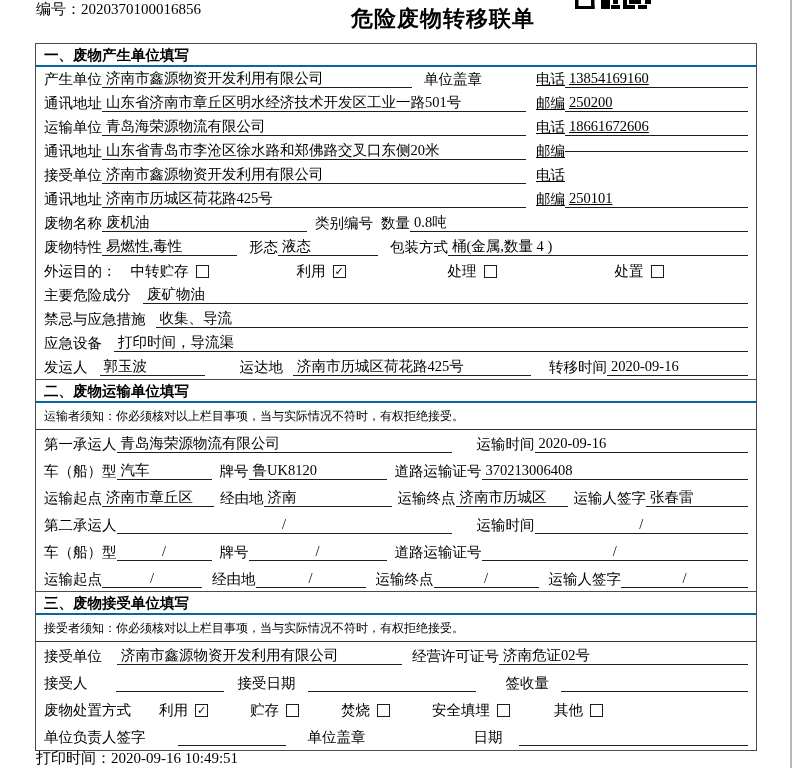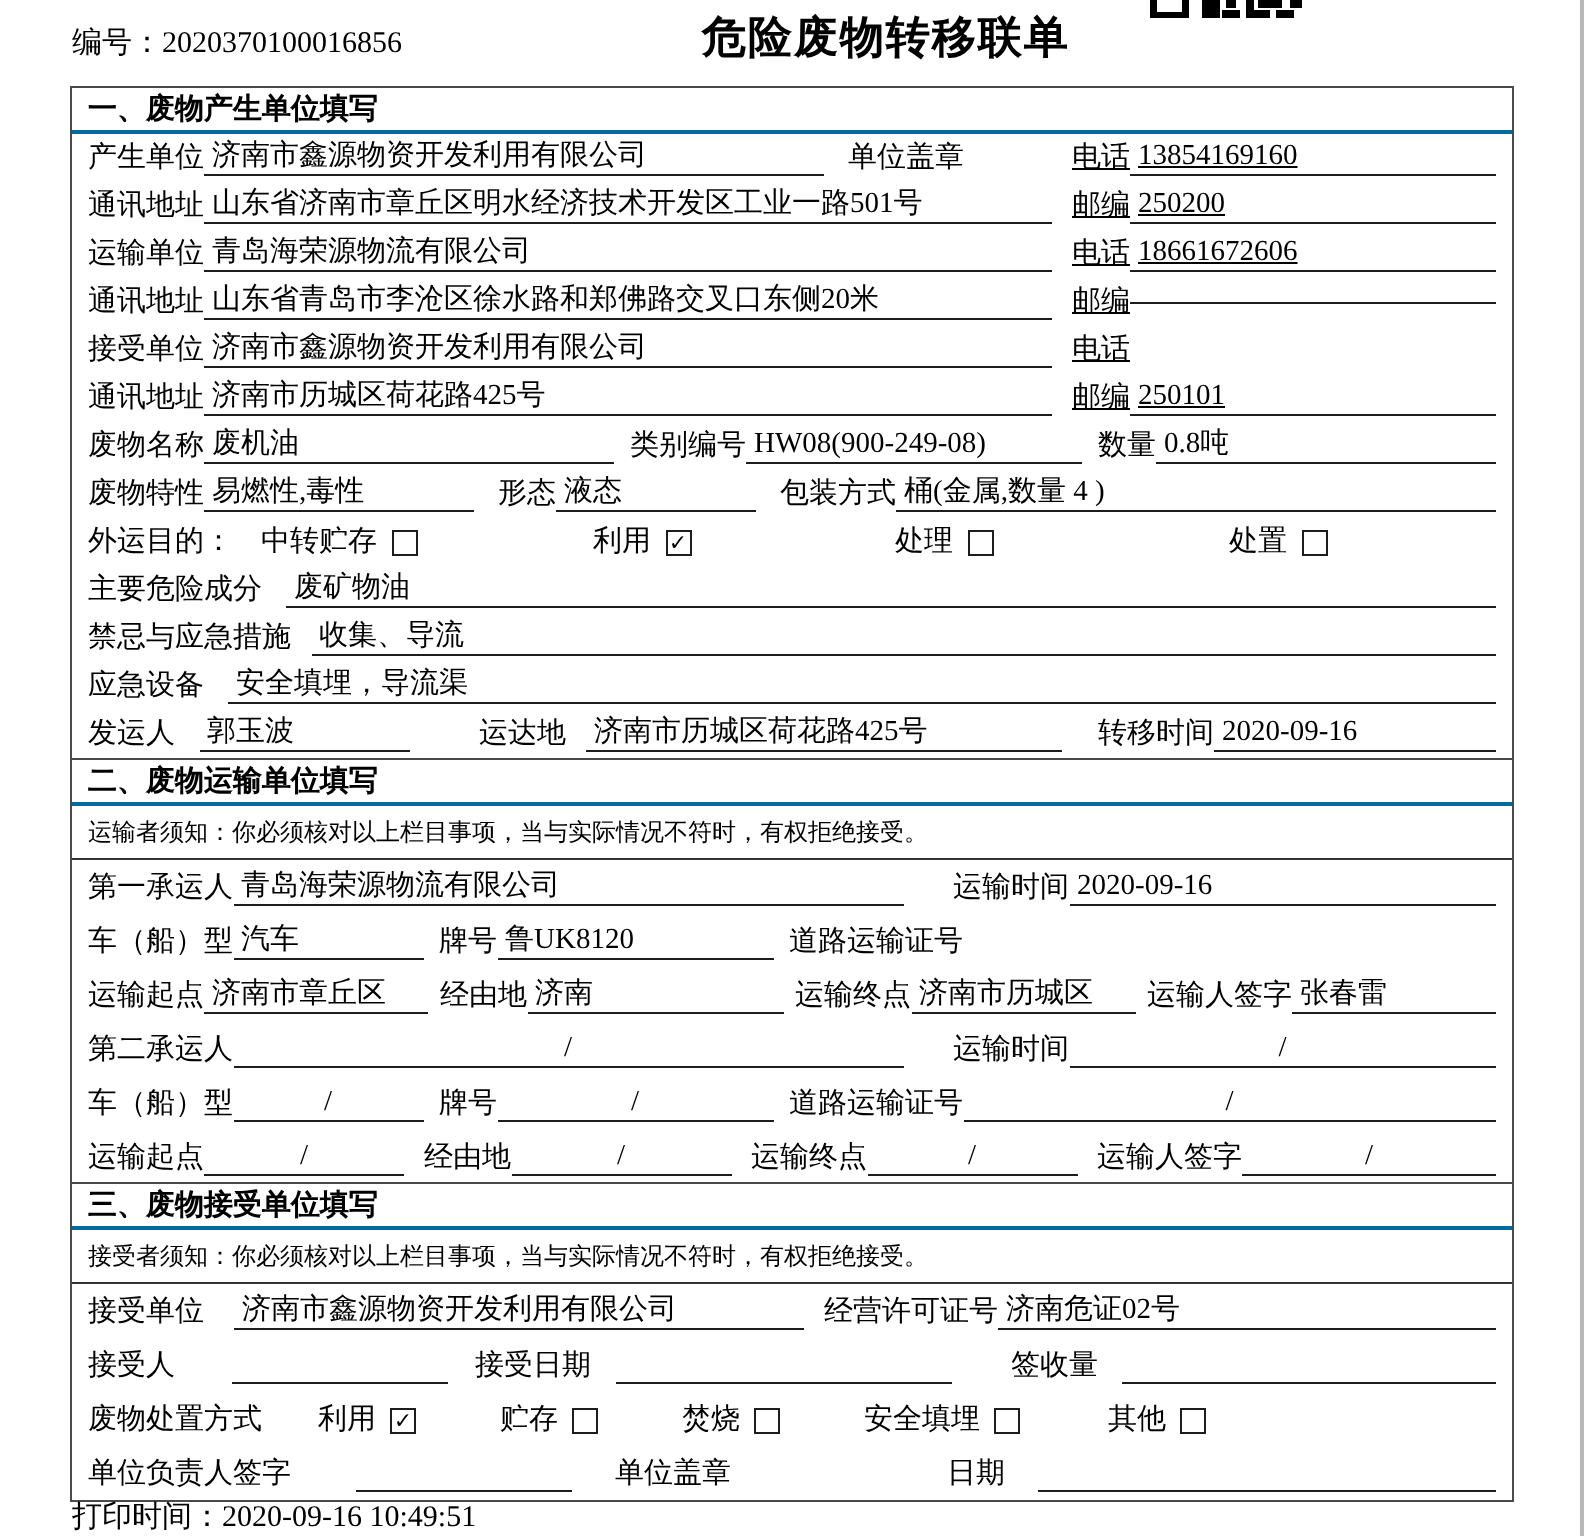--- a/index.html
+++ b/index.html
@@ -2,21 +2,21 @@
 <html><head>
 <meta charset="utf-8">
 <style>
   html,body { margin:0; padding:0; }
   body {
     width:796px; height:768px; background:#ffffff; color:#000;
     font-family:"Liberation Serif","DejaVu Serif",serif;
     font-size:14.5px; position:relative; overflow:hidden;
   }
   
-  .doc-number { position:absolute; left:36px; top:12px; font-size:15px; white-space:nowrap; }
+  .doc-number { position:absolute; left:36px; top:0; font-size:15px; white-space:nowrap; }
   .doc-title  { position:absolute; left:90px; right:0; top:4px; text-align:center;
                 font-size:22px; font-weight:bold; letter-spacing:1px; }
   .qr-frag { position:absolute; left:575px; top:0; width:80px; height:10px; }
   .page-edge { position:absolute; left:790px; top:0; width:2px; height:768px; background:#b8b8b8; }
 
   
   .doc { position:absolute; left:35px; top:43px; width:722px; }
   .section { border:1.5px solid #4a4a4a; background:#fff; box-sizing:border-box; }
   .section + .section { margin-top:-1.5px; }
   .sec-header {
@@ -135,21 +135,20 @@
       <div class="rightcol">
         <span class="lbl">邮编</span>
         <span class="val grow">250101</span>
       </div>
     </div>
 
     <div class="row">
       <span class="lbl">废物名称</span>
       <span class="val" style="width:205px">废机油</span>
       <span class="lbl" style="margin-left:8px">类别编号</span>
-      <span class="val" style="width:168px">HW08(900-249-08)</span>
       <span class="lbl" style="margin-left:8px">数量</span>
       <span class="val grow">0.8吨</span>
     </div>
 
     <div class="row">
       <span class="lbl">废物特性</span>
       <span class="val" style="width:135px">易燃性,毒性</span>
       <span class="lbl" style="margin-left:12px">形态</span>
       <span class="val" style="width:100px">液态</span>
       <span class="lbl" style="margin-left:12px">包装方式</span>
@@ -181,21 +180,21 @@
       <span class="val grow" style="margin-left:12px">废矿物油</span>
     </div>
 
     <div class="row">
       <span class="lbl">禁忌与应急措施</span>
       <span class="val grow" style="margin-left:10px">收集、导流</span>
     </div>
 
     <div class="row">
       <span class="lbl">应急设备</span>
-      <span class="val grow" style="margin-left:12px">安全填埋，导流渠</span>
+      <span class="val grow" style="margin-left:12px">打印时间，导流渠</span>
     </div>
 
     <div class="row">
       <span class="lbl">发运人</span>
       <span class="val" style="width:105px; margin-left:12px">郭玉波</span>
       <span class="lbl" style="margin-left:35px">运达地</span>
       <span class="val" style="width:238px; margin-left:10px">济南市历城区荷花路425号</span>
       <span class="lbl" style="margin-left:18px">转移时间</span>
       <span class="val grow">2020-09-16</span>
     </div>
@@ -211,20 +210,21 @@
       <span class="lbl" style="margin-left:25px">运输时间</span>
       <span class="val grow">2020-09-16</span>
     </div>
 
     <div class="row">
       <span class="lbl">车（船）型</span>
       <span class="val" style="width:95px">汽车</span>
       <span class="lbl" style="margin-left:8px">牌号</span>
       <span class="val" style="width:138px">鲁UK8120</span>
       <span class="lbl" style="margin-left:8px">道路运输证号</span>
+      <span class="val grow">370213006408</span>
     </div>
 
     <div class="row">
       <span class="lbl">运输起点</span>
       <span class="val" style="width:112px">济南市章丘区</span>
       <span class="lbl" style="margin-left:6px">经由地</span>
       <span class="val" style="width:128px">济南</span>
       <span class="lbl" style="margin-left:6px">运输终点</span>
       <span class="val" style="width:112px">济南市历城区</span>
       <span class="lbl" style="margin-left:6px">运输人签字</span>

